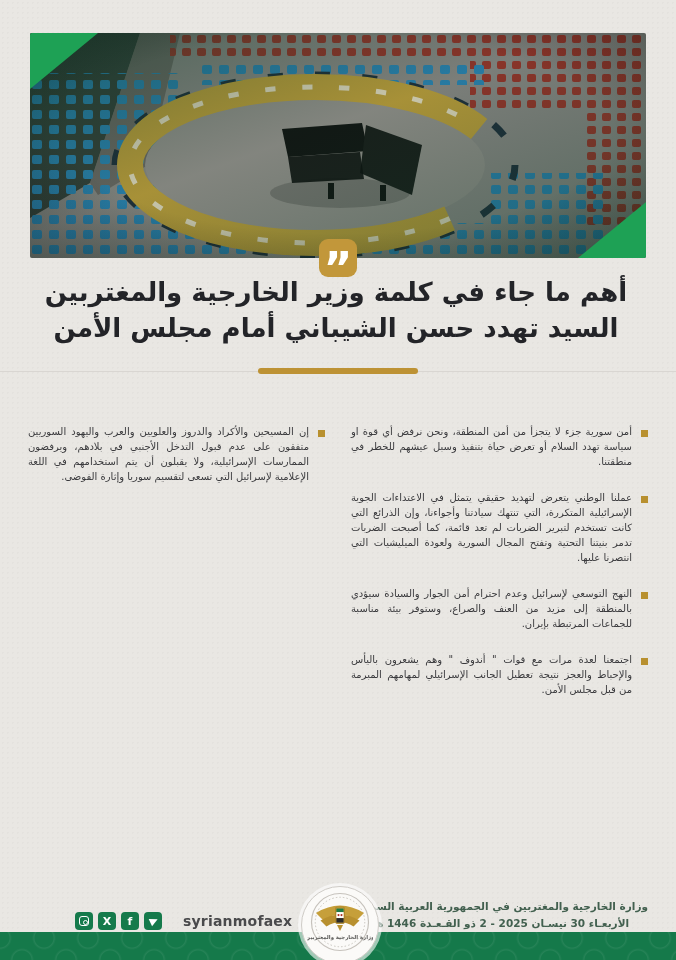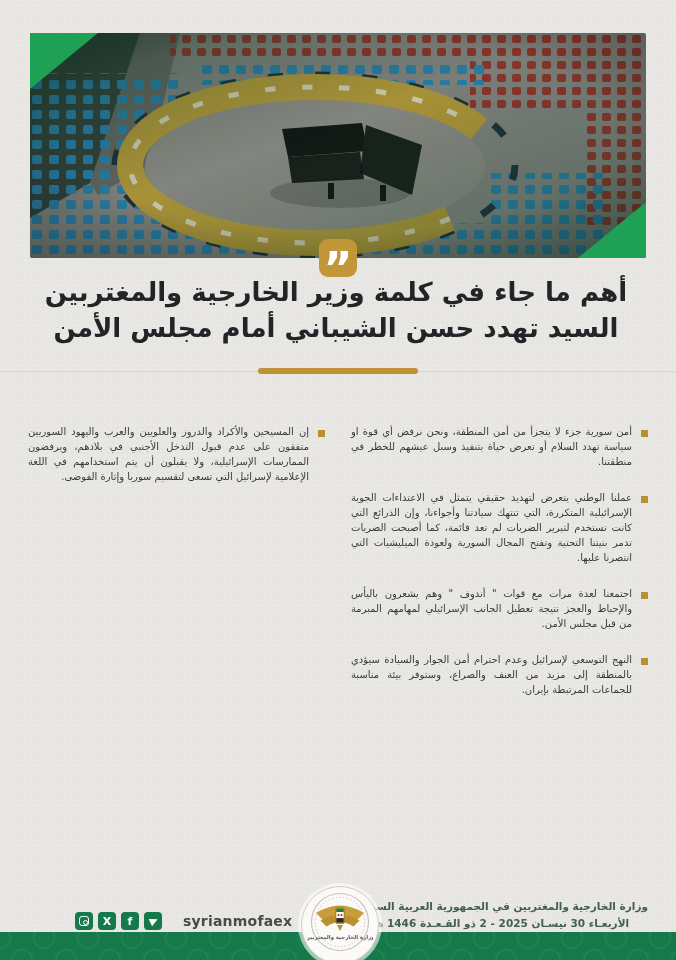--- a/index.html
+++ b/index.html
@@ -120,22 +120,22 @@
     <div>السيد تهدد حسن الشيباني أمام مجلس الأمن</div>
   </div>
 
   <div class="divider-line"></div>
   <div class="divider-bar"></div>
 
   <div class="columns">
     <div class="col">
       <p class="bullet"><span class="marker"></span><span>أمن سورية جزء لا يتجزأ من أمن المنطقة، ونحن نرفض أي قوة او سياسة تهدد السلام أو تعرض حياة بتنفيذ وسبل عيشهم للخطر في منطقتنا.</span></p>
       <p class="bullet"><span class="marker"></span><span>عملنا الوطني يتعرض لتهديد حقيقي يتمثل في الاعتداءات الجوية الإسرائيلية المتكررة، التي تنتهك سيادتنا وأجواءنا، وإن الذرائع التي كانت تستخدم لتبرير الضربات لم تعد قائمة، كما أصبحت الضربات تدمر بنيتنا التحتية وتفتح المجال السورية ولعودة الميليشيات التي انتصرنا عليها.</span></p>
+      <p class="bullet"><span class="marker"></span><span>النهج التوسعي لإسرائيل وعدم احترام أمن الجوار والسيادة سيؤدي بالمنطقة إلى مزيد من العنف والصراع، وستوفر بيئة مناسبة للجماعات المرتبطة بإيران.</span></p>
       <p class="bullet"><span class="marker"></span><span>اجتمعنا لعدة مرات مع قوات " أندوف " وهم يشعرون باليأس والإحباط والعجز نتيجة تعطيل الجانب الإسرائيلي لمهامهم المبرمة من قبل مجلس الأمن.</span></p>
-      <p class="bullet"><span class="marker"></span><span>النهج التوسعي لإسرائيل وعدم احترام أمن الجوار والسيادة سيؤدي بالمنطقة إلى مزيد من العنف والصراع، وستوفر بيئة مناسبة للجماعات المرتبطة بإيران.</span></p>
     </div>
     <div class="col">
       <p class="bullet"><span class="marker"></span><span>إن المسيحين والأكراد والدروز والعلويين والعرب واليهود السوريين متفقون على عدم قبول التدخل الأجنبي في بلادهم، ويرفضون الممارسات الإسرائيلية، ولا يقبلون أن يتم استخدامهم في اللغة الإعلامية لإسرائيل التي تسعى لتقسيم سوريا وإثارة الفوضى.</span></p>
     </div>
   </div>
 
   <div class="footer-strip"></div>
 
   <div class="social-row">
     <div class="s-icon">

